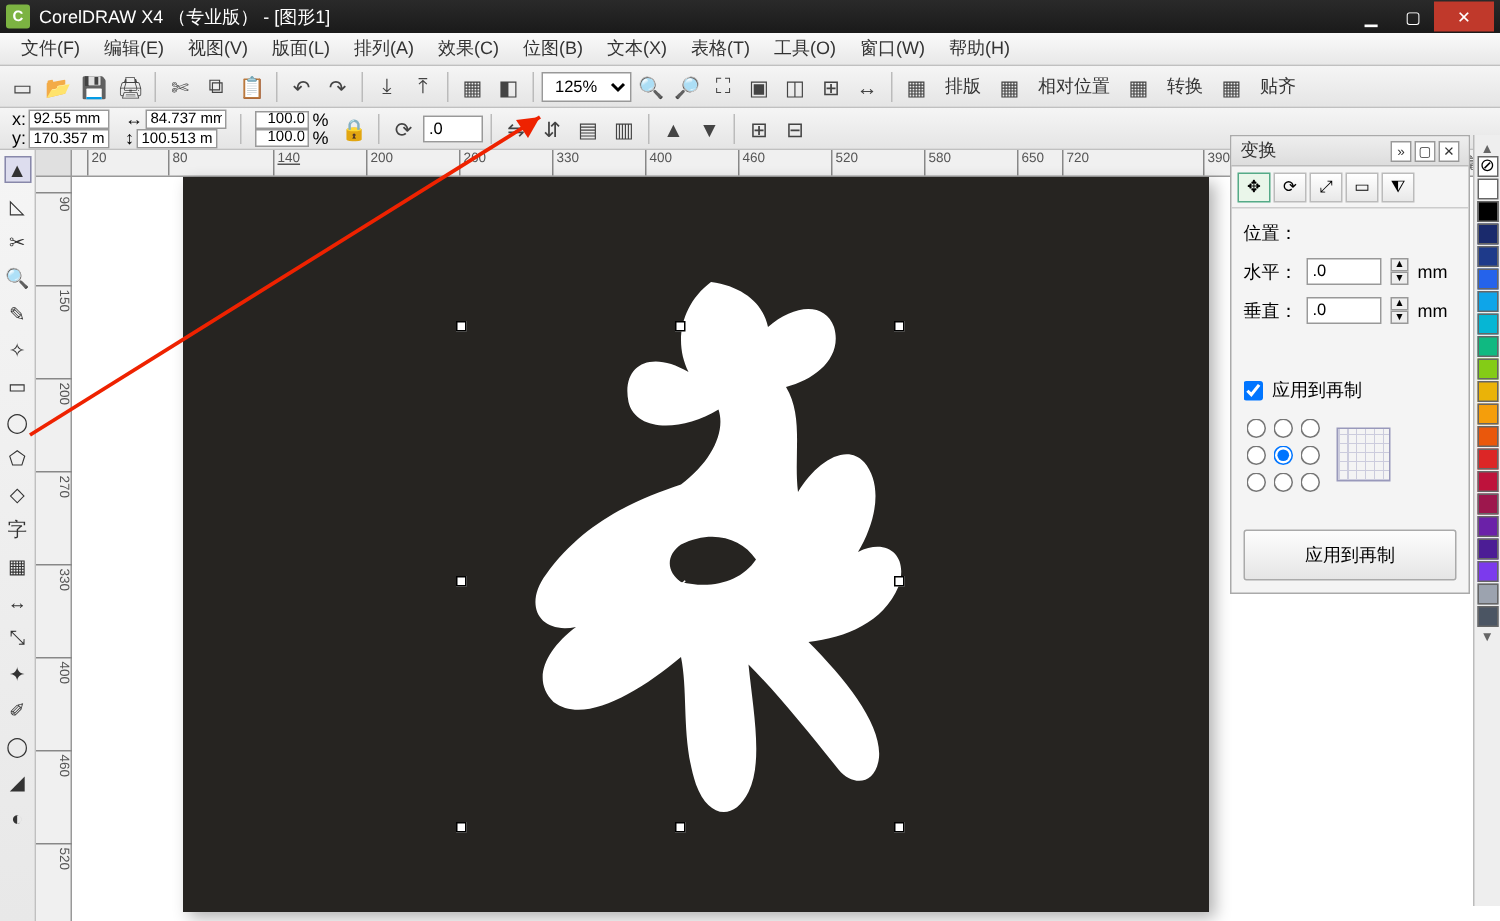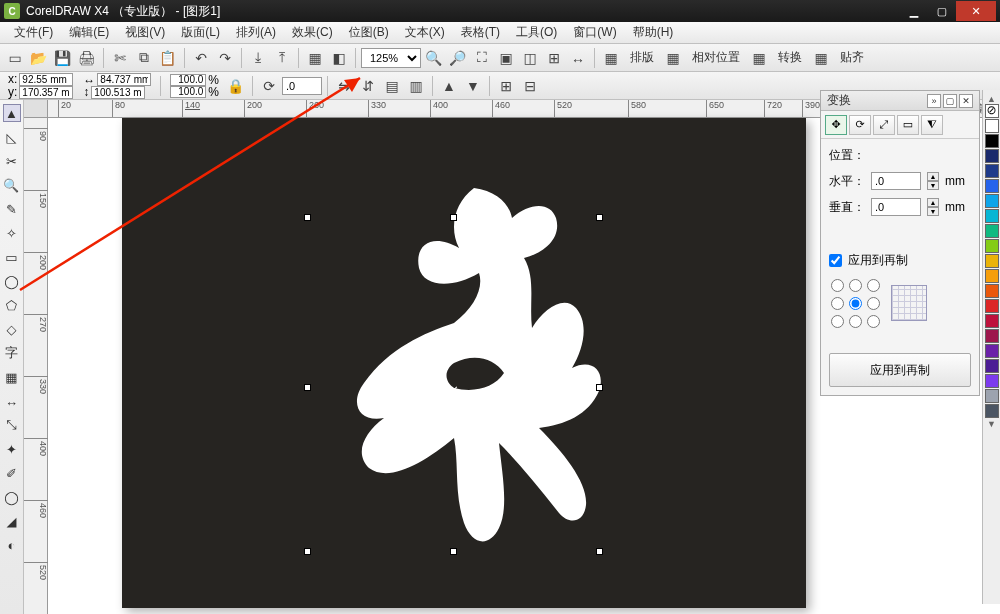--- a/index.html
+++ b/index.html
@@ -206,23 +206,23 @@
       <span class="ruler-label">毫米</span>
     <div class="tick" style="left: 10px;">20</div>
         <div class="tick" style="left: 64px;">80</div>
         <div class="tick" style="left: 134px; text-decoration: underline;">140</div>
         <div class="tick" style="left: 196px;">200</div>
         <div class="tick" style="left: 258px;">260</div>
         <div class="tick" style="left: 320px;">330</div>
         <div class="tick" style="left: 382px;">400</div>
         <div class="tick" style="left: 444px;">460</div>
         <div class="tick" style="left: 506px;">520</div>
-        <div class="tick" style="left: 580px;">580</div>
-        <div class="tick" style="left: 630px; margin-left: 28px;">650</div>
-        <div class="tick" style="left: 716px; text-align: right;">720</div>
+        <div class="tick" style="left: 568px;">580</div>
+        <div class="tick" style="left: 630px;">650</div>
+        <div class="tick" style="left: 660px; text-align: right;">720</div>
         <div class="tick" style="left: 754px;">390</div>
       </div>
     <div class="ruler-v">
         <div class="tick" style="top: 10px;">90</div>
         <div class="tick" style="top: 72px;">150</div>
         <div class="tick" style="top: 134px;">200</div>
         <div class="tick" style="top: 196px;">270</div>
         <div class="tick" style="top: 258px;">330</div>
         <div class="tick" style="top: 320px;">400</div>
         <div class="tick" style="top: 382px;">460</div>

